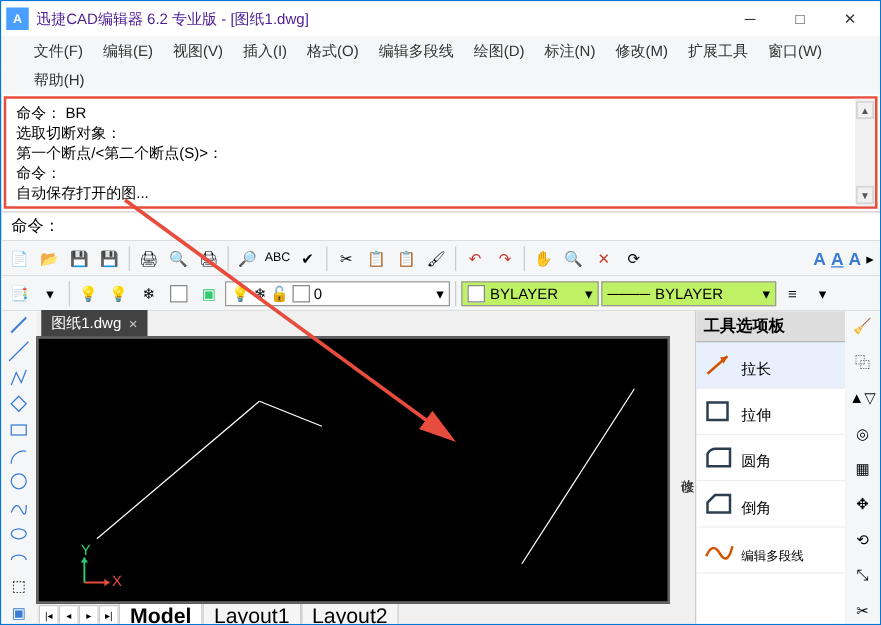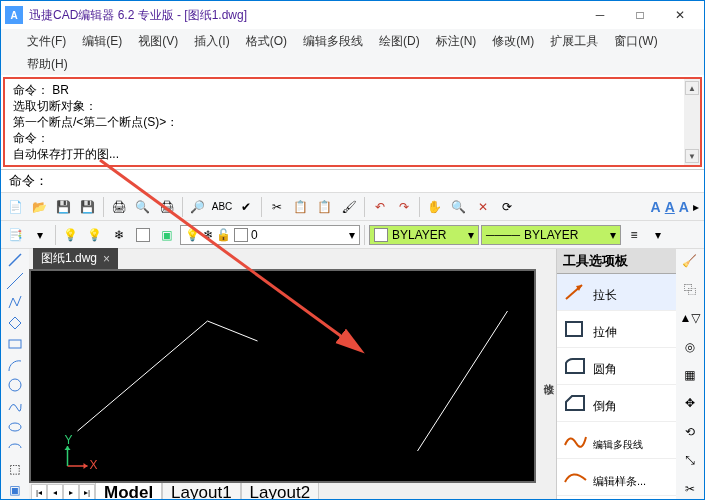--- a/index.html
+++ b/index.html
@@ -292,28 +292,20 @@
       <span>倒角</span>
     </div>
     <div class="pal-item">
       <div class="pal-icon">
           <svg width="26" height="22">
             <path d="M3 16 Q8 4 14 14 T24 8" stroke="#d35400" fill="none" stroke-width="2"></path>
           </svg>
         </div>
       <span style="font-size:10px">编辑多段线</span>
     </div>
-    <div class="pal-item">
-      <div class="pal-icon">
-          <svg width="26" height="22">
-            <path d="M3 16 Q10 2 24 14" stroke="#d35400" fill="none" stroke-width="2"></path>
-          </svg>
-        </div>
-      <span style="font-size:11px">编辑样条...</span>
-    </div>
   </div>
 
   <div class="righttools">
     <div class="tbtn">🧹</div>
     <div class="tbtn">⿻</div>
     <div class="tbtn">▲▽</div>
     <div class="tbtn">◎</div>
     <div class="tbtn">▦</div>
     <div class="tbtn">✥</div>
     <div class="tbtn">⟲</div>

